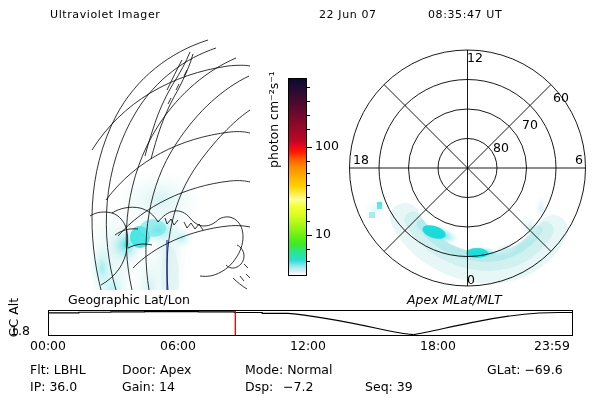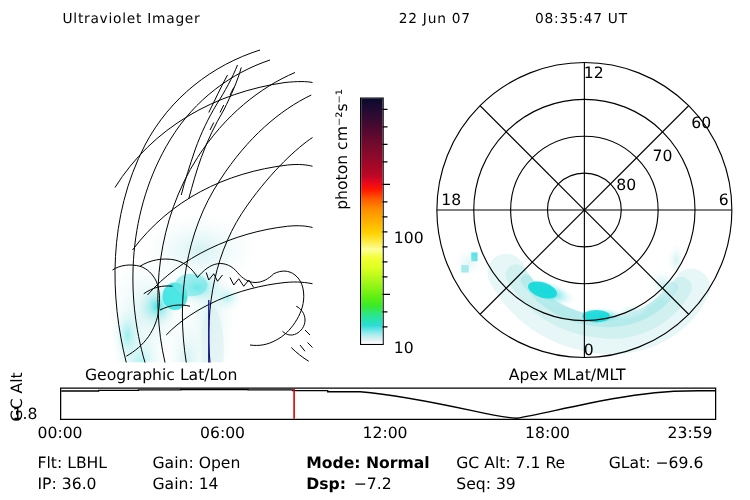--- a/index.html
+++ b/index.html
@@ -72,21 +72,20 @@
     height: 0;
     border-top: 1px solid #000000;
   }
   .cbar-tick.minor { width: 4px; }
   .cbar-tlabel {
     position: absolute;
     left: 60px;
     font-size: 12.5px;
     line-height: 1;
     white-space: nowrap;
-    margin-top: 44px;
   }
 
   
   #ts-panel { left: 0; top: 292px; width: 600px; height: 62px; }
   #ts-box {
     position: absolute;
     left: 48px; top: 18px;
     width: 525px; height: 26px;
     border: 1px solid #000000;
     box-sizing: border-box;
@@ -114,21 +113,21 @@
   #ts-ytop { top: 12px; left: 10px; }
   #ts-ybot { top: 31px; left: 10px; }
 
   .ts-title {
     position: absolute;
     top: 0px;
     font-size: 12.5px;
     white-space: nowrap;
   }
   #ts-title-geo  { left: 68px; }
-  #ts-title-apex { left: 407px; }
+  #ts-title-apex { left: 407px; font-style: italic; }
 
   .ts-xlabel {
     position: absolute;
     top: 46px;
     font-size: 12.5px;
     white-space: nowrap;
   }
 
   
   #status {
@@ -136,21 +135,21 @@
     font-size: 12.5px;
   }
   .st-cell {
     position: absolute;
     white-space: nowrap;
   }
   .st-row0 { top: 0px; }
   .st-row1 { top: 17px; text-align: right; }
   .st-c0 { left: 30px; }
   .st-c1 { left: 122px; }
-  .st-c2 { left: 245px; font-weight: bold; }
+  .st-c2 { left: 245px; }
   .st-c3 { left: 365px; }
   .st-c4 { left: 487px; }
   .st-dsp-val { left: 283px; }
 </style>
 </head>
 <body>
 
 <div class="abs" id="header">
   <span class="h-item" id="hdr-title">Ultraviolet Imager</span>
   <span class="h-item" id="hdr-date">22 Jun 07</span>
@@ -381,23 +380,22 @@
 
   <div class="ts-xlabel" style="left:30px">00:00</div>
   <div class="ts-xlabel" style="left:160px">06:00</div>
   <div class="ts-xlabel" style="left:290px">12:00</div>
   <div class="ts-xlabel" style="left:420px">18:00</div>
   <div class="ts-xlabel" style="left:534px">23:59</div>
 </div>
 
 <div class="abs" id="status">
   <span class="st-cell st-row0 st-c0">Flt: LBHL</span>
-  <span class="st-cell st-row0 st-c1">Gain: Open</span>
+  <span class="st-cell st-row0 st-c1">Door: Apex</span>
   <span class="st-cell st-row0 st-c2">Mode: Normal</span>
-  <span class="st-cell st-row0 st-c3">GC Alt: 7.1 Re</span>
   <span class="st-cell st-row0 st-c4">GLat: −69.6</span>
 
   <span class="st-cell st-row1 st-c0">IP: 36.0</span>
   <span class="st-cell st-row1 st-c1">Gain: 14</span>
   <span class="st-cell st-row1 st-c2">Dsp:</span>
   <span class="st-cell st-row1 st-dsp-val">−7.2</span>
   <span class="st-cell st-row1 st-c3">Seq: 39</span>
 </div>
 
 </body></html>

